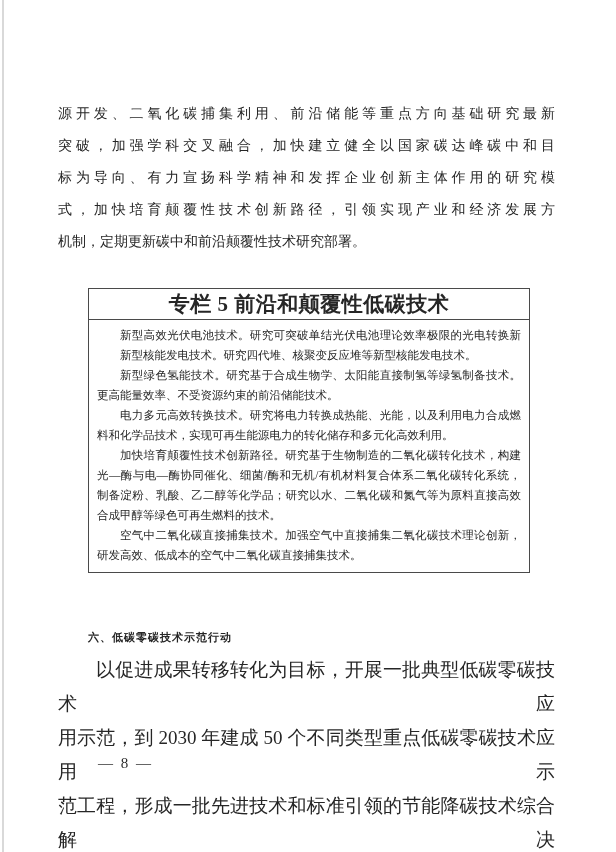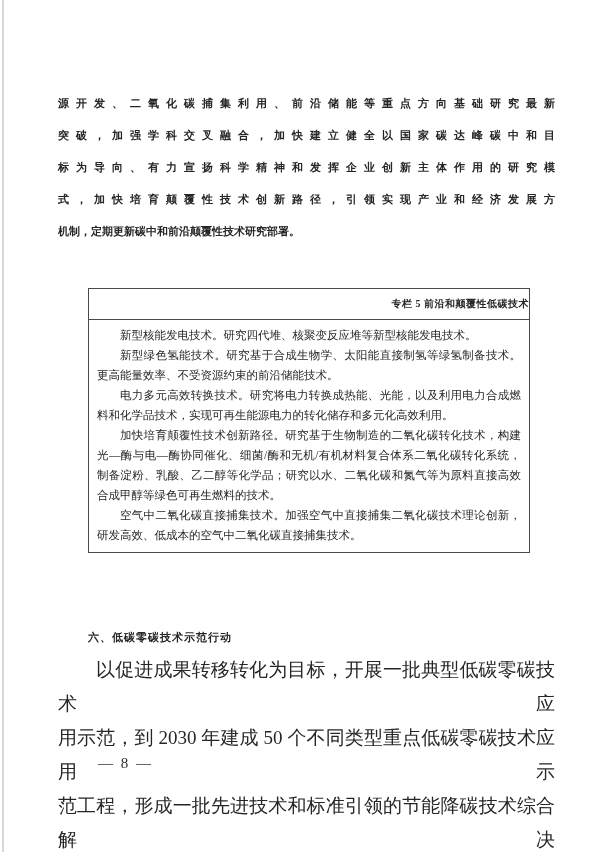--- a/index.html
+++ b/index.html
@@ -13,32 +13,32 @@
   }
   .scan-edge {
     position:absolute; left:2px; top:0; bottom:0; width:2px;
     background:#d9d9d9;
   }
   .line { text-align:justify; text-align-last:left; }
   .line.full { text-align-last:justify; }
   .line.indent { text-indent:2em; }
 
   .intro {
-    position:absolute; left:58px; top:87px; width:497px;
-    font-size:11px; line-height:32px;font-weight:bold;
+    position:absolute; left:58px; top:98px; width:497px;
+    font-size:14px; line-height:32px;
   }
 
   .panel {
     position:absolute; left:88px; top:288px; width:440px;
     border:1px solid #4a4a4a;
     background:#ffffff;
   }
   .panel-title {
     height:30px; line-height:30px;
-    text-align:right; font-weight:bold; font-size:10px;
+    text-align:center; font-weight:bold; font-size:21px;
     border-bottom:1px solid #4a4a4a;
     letter-spacing:0.5px;
   }
   .panel-body {
     padding:5px 8px 7px 8px;
     font-size:11.5px; line-height:20px;
   }
 
   .section-heading {
     position:absolute; left:58px; top:630px; width:497px;
@@ -66,20 +66,21 @@
     <div class="line full">源开发、二氧化碳捕集利用、前沿储能等重点方向基础研究最新</div>
     <div class="line full">突破，加强学科交叉融合，加快建立健全以国家碳达峰碳中和目</div>
     <div class="line full">标为导向、有力宣扬科学精神和发挥企业创新主体作用的研究模</div>
     <div class="line full">式，加快培育颠覆性技术创新路径，引领实现产业和经济发展方</div>
     <div class="line">机制，定期更新碳中和前沿颠覆性技术研究部署。</div>
   </div>
 
   <div class="panel">
     <div class="panel-title">专栏 5  前沿和颠覆性低碳技术</div>
     <div class="panel-body">
+      <div class="line indent full">新型高效光伏电池技术。研究可突破单结光伏电池理论效率极限的光电转换新</div>
       <div class="line indent">新型核能发电技术。研究四代堆、核聚变反应堆等新型核能发电技术。</div>
       <div class="line indent full">新型绿色氢能技术。研究基于合成生物学、太阳能直接制氢等绿氢制备技术。</div>
       <div class="line">更高能量效率、不受资源约束的前沿储能技术。</div>
       <div class="line indent full">电力多元高效转换技术。研究将电力转换成热能、光能，以及利用电力合成燃</div>
       <div class="line">料和化学品技术，实现可再生能源电力的转化储存和多元化高效利用。</div>
       <div class="line indent full">加快培育颠覆性技术创新路径。研究基于生物制造的二氧化碳转化技术，构建</div>
       <div class="line full">光—酶与电—酶协同催化、细菌/酶和无机/有机材料复合体系二氧化碳转化系统，</div>
       <div class="line full">制备淀粉、乳酸、乙二醇等化学品；研究以水、二氧化碳和氮气等为原料直接高效</div>
       <div class="line">合成甲醇等绿色可再生燃料的技术。</div>
       <div class="line indent full">空气中二氧化碳直接捕集技术。加强空气中直接捕集二氧化碳技术理论创新，</div>

